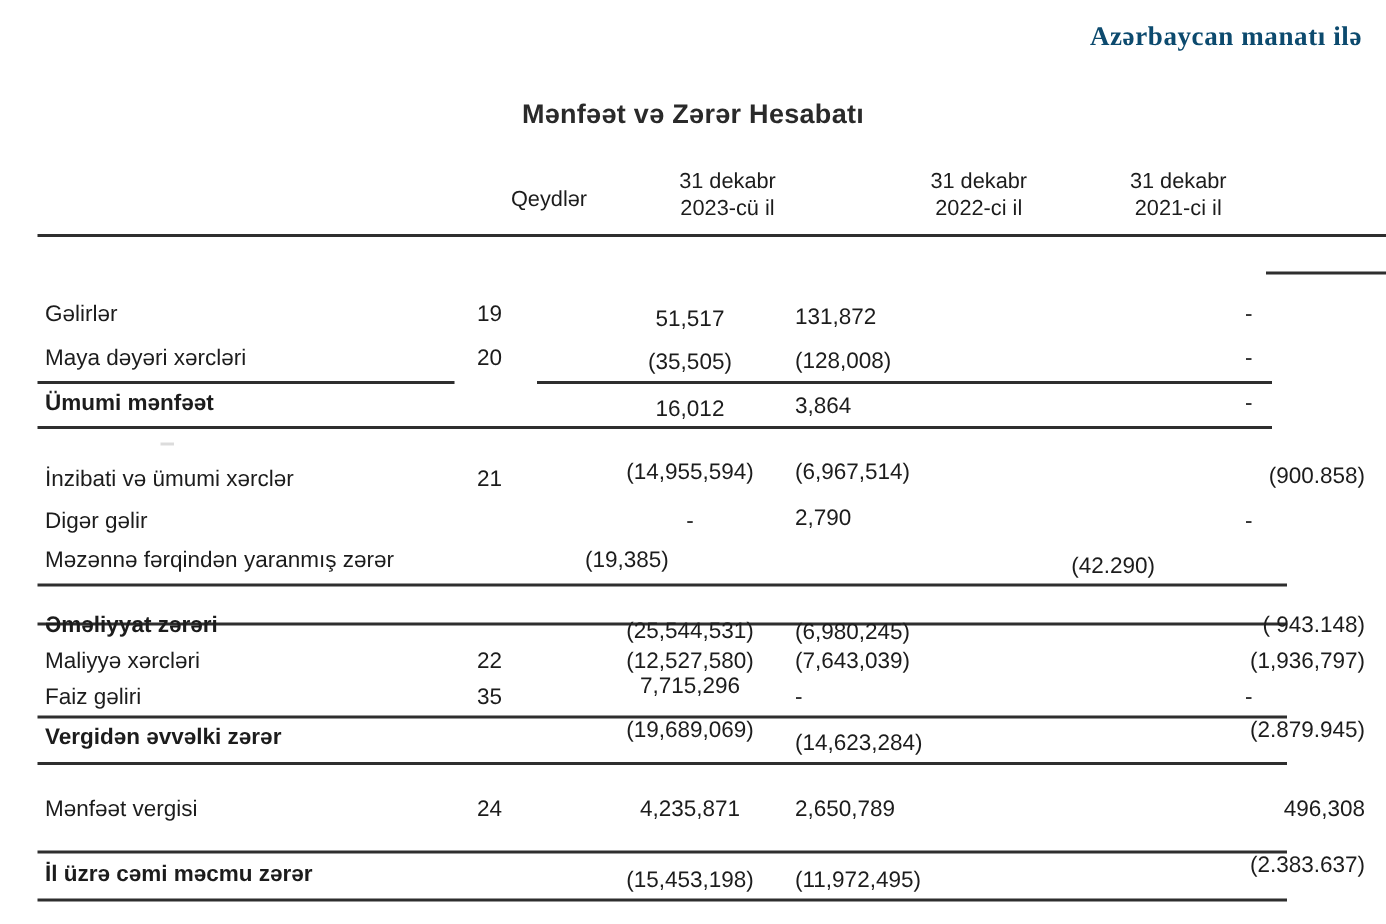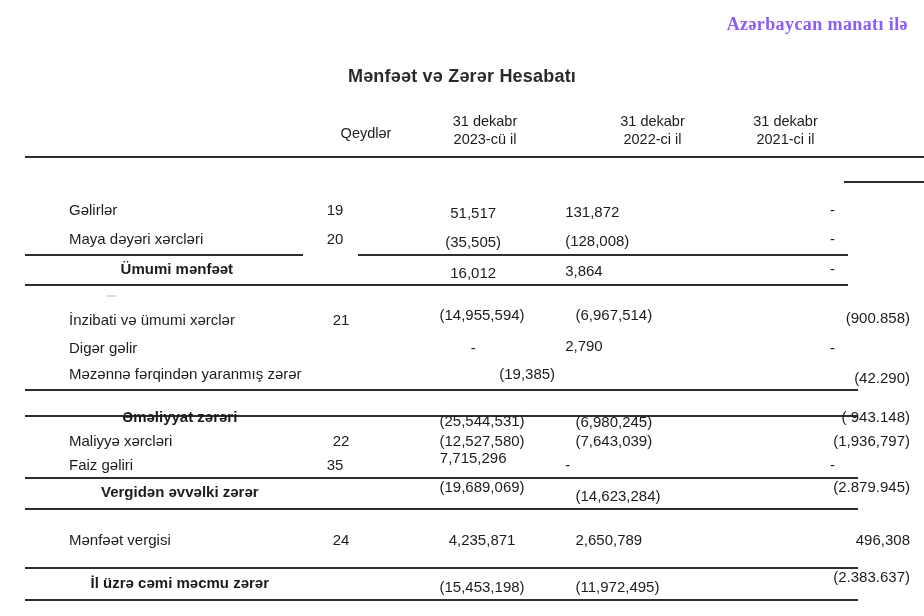--- a/index.html
+++ b/index.html
@@ -3,44 +3,44 @@
 <meta charset="utf-8">
 <style>
   html,body{margin:0;padding:0;background:#ffffff;}
   .sheet{
     position:relative;width:924px;height:616px;background:#ffffff;
     font-family:"Liberation Sans",sans-serif;color:#1c1c1c;overflow:hidden;
   }
   .currency-note{
     position:absolute;top:14px;right:16px;
     font-family:"Liberation Serif",serif;font-weight:bold;font-size:18px;
-    letter-spacing:.4px;color:#8b5cf6;margin-left:19px;
+    letter-spacing:.4px;color:#0c4a6e;margin-left:19px;
   }
   .report-title{
     position:absolute;top:66px;left:0;width:924px;text-align:center;
     font-weight:bold;font-size:18px;letter-spacing:.2px;color:#2a2a2a;
   }
   .hdr{
     position:absolute;text-align:center;font-size:14.5px;line-height:18px;color:#1c1c1c;
   }
   #hq{top:124px;left:330px;width:72px;}
   #h23{top:112px;left:420px;width:130px;}
   #h22{top:112px;left:585px;width:135px;}
   #h21{top:112px;left:728px;width:115px;}
   .row{
     position:absolute;left:25px;width:885px;display:flex;
     font-size:15px;height:20px;line-height:20px;
   }
-  .row span{display:block;position:relative;box-sizing:border-box;white-space:pre;margin-left:39px;}
+  .row span{display:block;position:relative;box-sizing:border-box;white-space:pre;}
   .c-label{width:290px;padding-left:5px;}
   .c-note{width:75px;padding-left:3px;}
   .c-23{width:140px;text-align:center;}
   .c-22{width:175px;}
   .c-21{width:205px;text-align:right;}
-  .total .c-label{font-weight:bold;text-align:center;}
+  .total .c-label{font-weight:bold;}
   .inset{padding-right:75px;}
   .d2{top:2px}.d3{top:3px}.d4{top:4px}.d5{top:5px}
   .u2{top:-2px}.u5{top:-5px}.u6{top:-6px}.u7{top:-7px}
   .line{position:absolute;height:2px;background:#2e2e2e;}
   .artifact{position:absolute;top:295px;left:107px;width:9px;height:2px;background:#c9c9c9;opacity:.65;}
   
   #r0{top:200px}#r1{top:229px}#r2{top:259px}
   #r3{top:310px}#r4{top:338px}#r5{top:364px}#r6{top:407px}
   #r7{top:431px}#r8{top:455px}#r9{top:482px}
   #r10{top:530px}#r11{top:573px}

